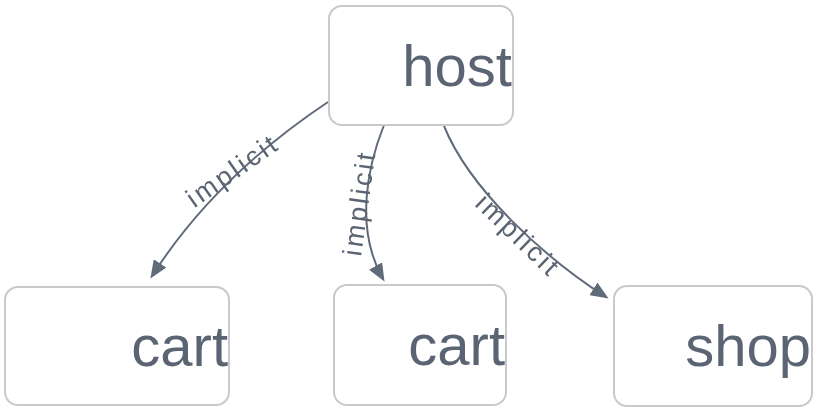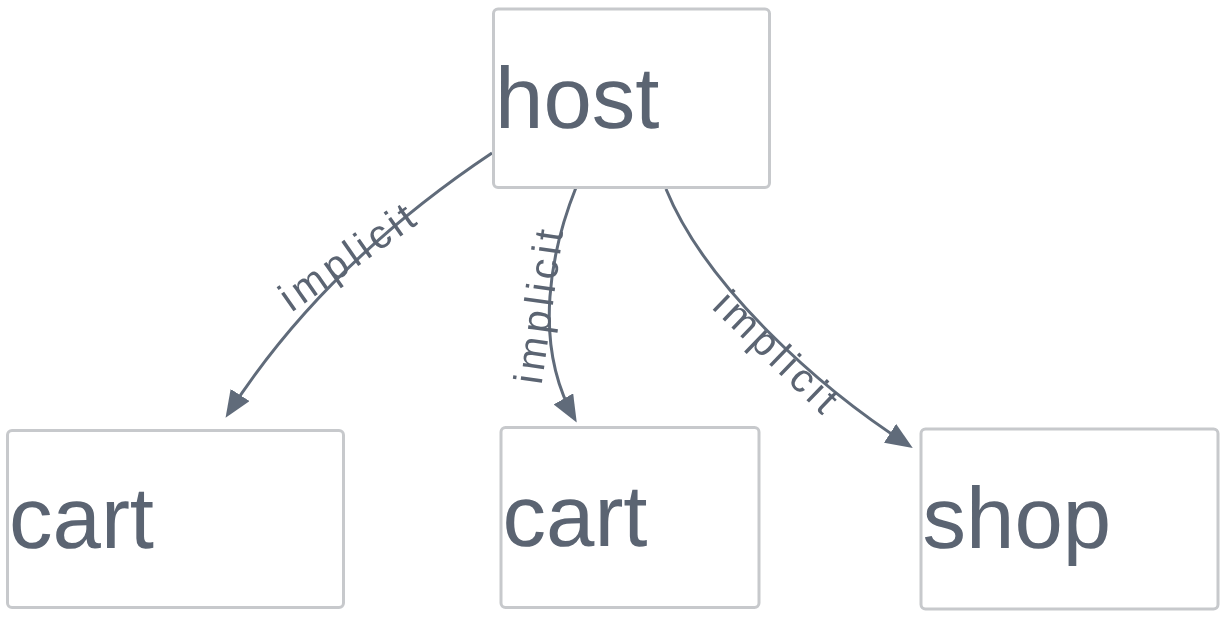--- a/index.html
+++ b/index.html
@@ -31,24 +31,24 @@
     fill: none;
     stroke: var(--edge-color);
     stroke-width: 2;
   }
   .arrowhead { fill: var(--edge-color); }
 
   .node {
     position: absolute;
     background: var(--node-fill);
     border: 2px solid var(--node-border);
-    border-radius: 4px;
+    border-radius: 14px;
     display: flex;
     align-items: center;
-    justify-content: flex-start;
+    justify-content: flex-end;
     color: var(--node-text);
     font-size: 58px;
     line-height: 1;
   }
   .node-host  { left: 328px; top: 5px;   width: 186px; height: 121px; }
   .node-about { left: 4px;   top: 286px; width: 226px; height: 120px; }
   .node-cart  { left: 333px; top: 284px; width: 174px; height: 122px; }
   .node-shop  { left: 613px; top: 285px; width: 200px; height: 122px; }
 
   .edge-label {

